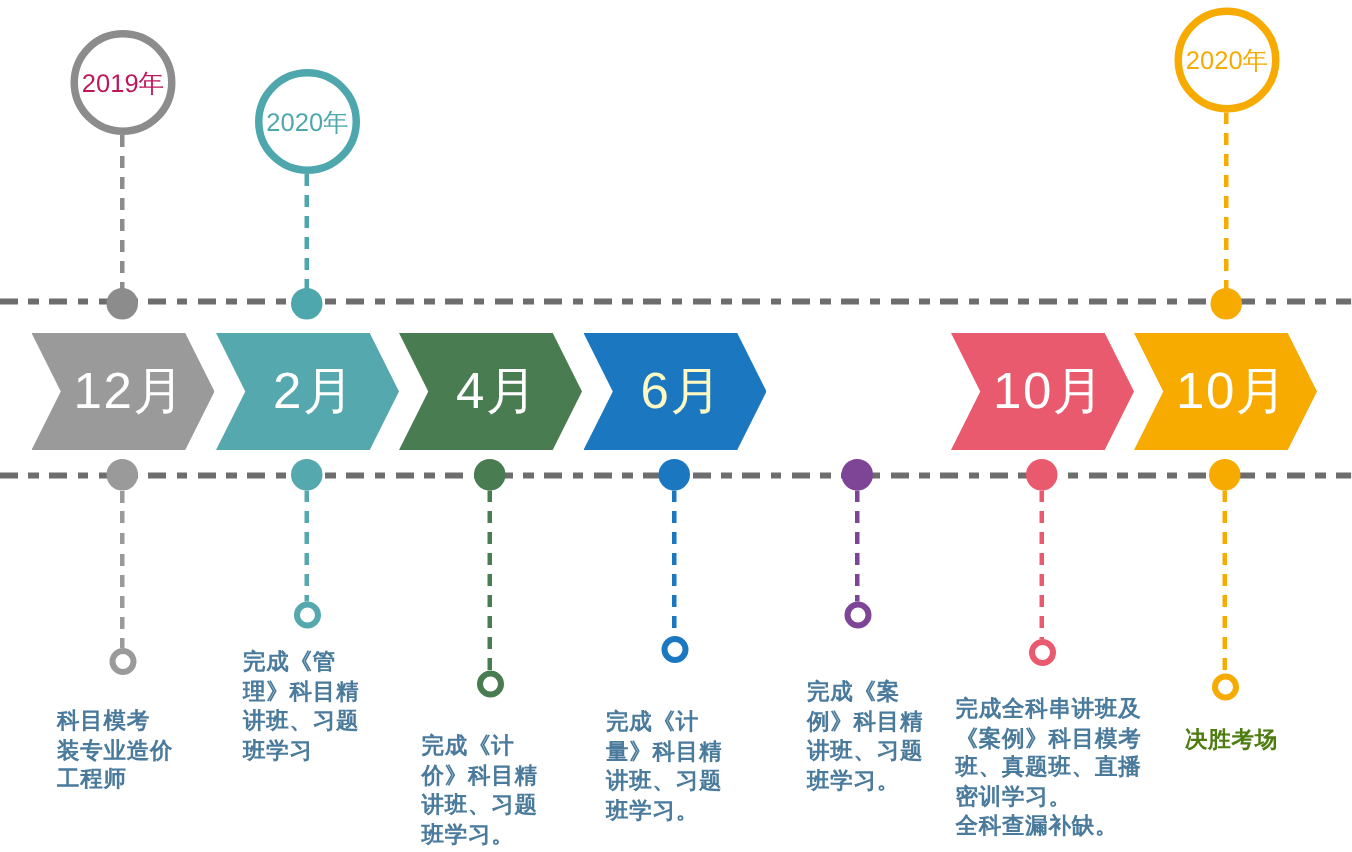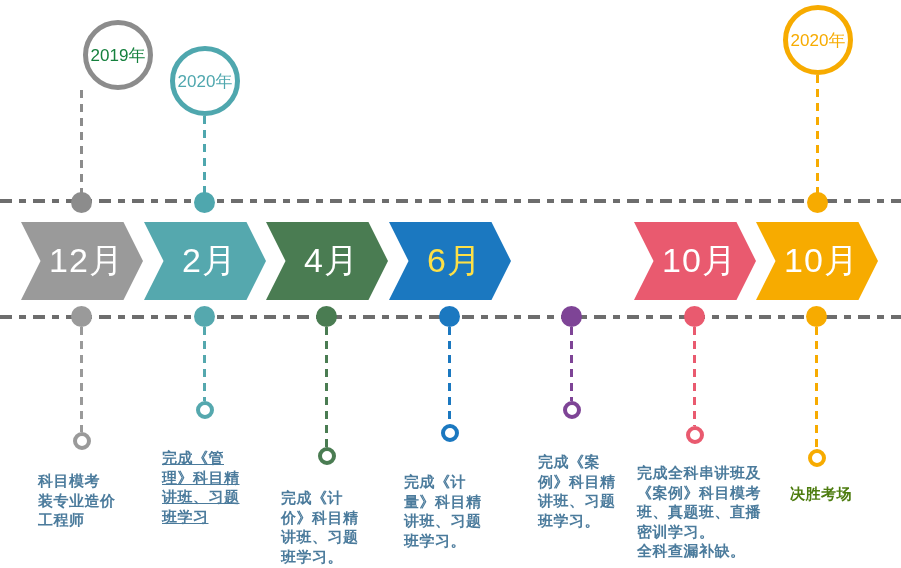--- a/index.html
+++ b/index.html
@@ -49,21 +49,21 @@
   }
   .c1 .ring{top:432px;} .c2 .ring{top:401px;} .c3 .ring{top:447px;}
   .c4 .ring{top:424px;} .c5 .ring{top:401px;} .c6 .ring{top:426px;}
   .c7 .ring{top:449px;}
 
   .desc{
     position:absolute;font-size:15px;font-weight:bold;line-height:19.5px;
     white-space:pre-line;letter-spacing:0.5px;
   }
   .c1 .desc{left:17px;top:471px;width:120px;}
-  .c2 .desc{left:18px;top:448px;width:120px;text-decoration:underline;}
+  .c2 .desc{left:18px;top:432px;width:120px;}
   .c3 .desc{left:15px;top:488px;width:120px;}
   .c4 .desc{left:15px;top:472px;width:120px;}
   .c5 .desc{left:27px;top:452px;width:120px;}
   .c6 .desc{left:3px;top:463px;width:150px;}
   .c7 .desc{left:34px;top:484px;width:110px;}
 
   
   .ygroup{position:absolute;width:70px;height:230px;}
   .y1{left:47px;top:20px;}
   .y2{left:170px;top:46px;}
@@ -82,21 +82,21 @@
 </style>
 </head>
 <body>
 
 <div class="canvas">
 
   <div class="hline hline-top" style="--c: #6D6D6D;"></div>
   <div class="hline hline-bottom" style="--c: #6D6D6D;"></div>
 
   <div class="ygroup y1">
-    <div class="ycircle" style="border-color: rgb(140, 140, 140); color: #15803d; margin-left: 36px;">
+    <div class="ycircle" style="border-color: rgb(140, 140, 140); color: #be185d;">
       <span>2019年</span>
     </div>
     <div class="stem" style="--c: #8C8C8C;"></div>
     <div class="dot" style="background-color: rgb(140, 140, 140);"></div>
   </div>
 
   <div class="ygroup y2">
     <div class="ycircle" style="border-color: rgb(79, 167, 174); color: rgb(79, 167, 174);">
       <span>2020年</span>
     </div>
@@ -144,21 +144,21 @@
     <div class="dot" style="background-color: rgb(74, 124, 82);"></div>
     <div class="stem" style="--c: #4A7C52;"></div>
     <div class="ring" style="border-color: rgb(74, 124, 82);"></div>
     <div class="desc" style="color: rgb(75, 123, 156);">完成《计
 价》科目精
 讲班、习题
 班学习。</div>
   </div>
 
   <div class="col c4">
-    <div class="chevron" style="background-color: rgb(27, 120, 192); color: #fde047; align-items: center;">
+    <div class="chevron" style="background-color: rgb(27, 120, 192); color: #fef9c3; align-items: center;">
       <span>6月</span>
     </div>
     <div class="dot" style="background-color: rgb(27, 120, 192);"></div>
     <div class="stem" style="--c: #1B78C0;"></div>
     <div class="ring" style="border-color: rgb(27, 120, 192);"></div>
     <div class="desc" style="color: rgb(75, 123, 156);">完成《计
 量》科目精
 讲班、习题
 班学习。</div>
   </div>

